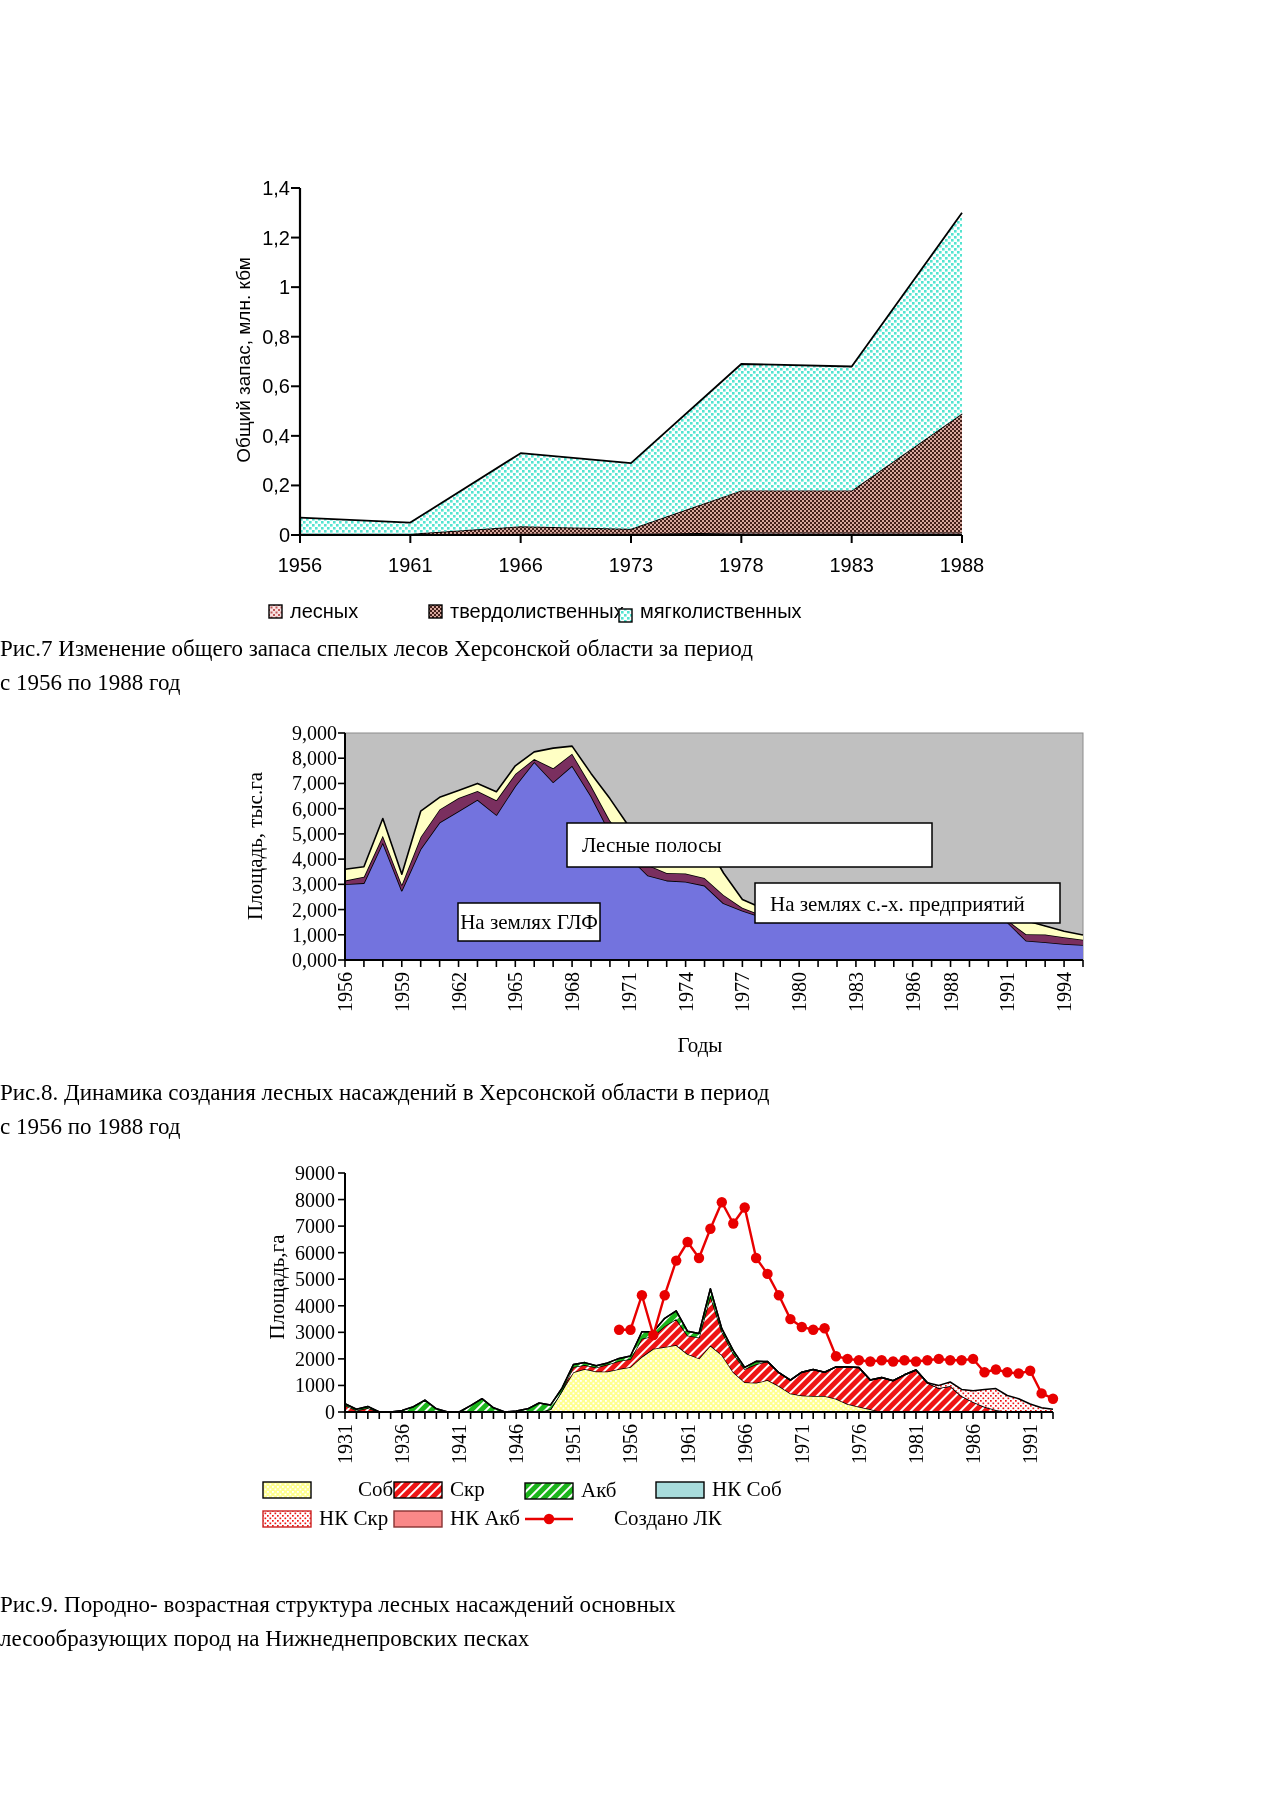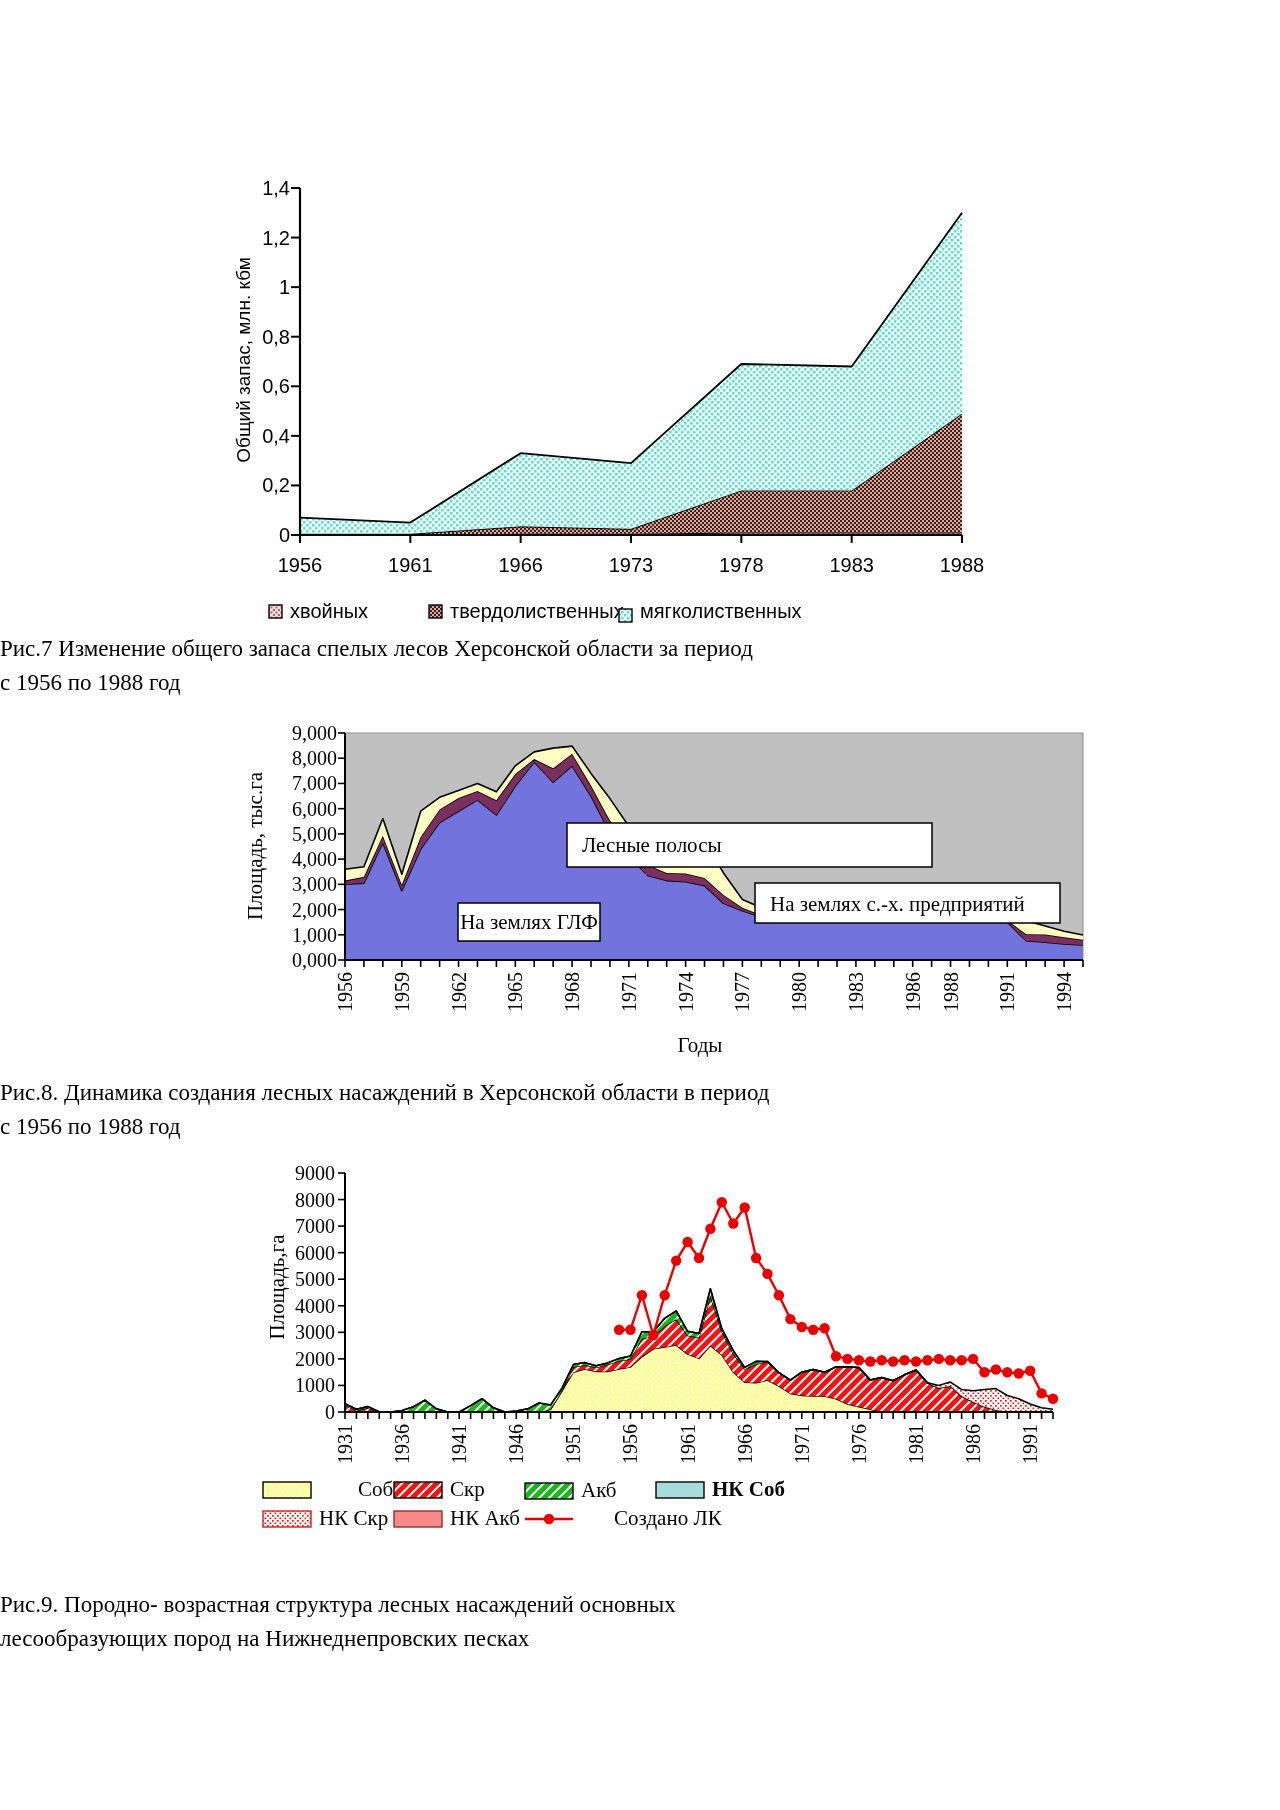--- a/index.html
+++ b/index.html
@@ -108,21 +108,21 @@
         </g>
         <text x="70" y="220" text-anchor="middle" transform="rotate(-90 70 220)" class="ttl-sans">Общий запас, млн. кбм</text>
       </svg>
     <div id="legend-fig7" class="legend abs" style="left:180px;top:600px;width:830px;height:26px;">
         <div class="leg-item" style="left: 88px; top: 0px;">
           <svg width="15" height="15">
             <rect x="1" y="1" width="13" height="13" fill="#f8e2e2"></rect>
             <rect x="1" y="1" width="13" height="13" fill="url(#pat-pine)"></rect>
             <rect x="1" y="1" width="13" height="13" fill="none" stroke="#000" stroke-width="1.4"></rect>
           </svg>
-          <span>хвойных</span>
+          <span>лесных</span>
         </div>
         <div class="leg-item" style="left: 248px; top: 0px;">
           <svg width="15" height="15">
             <rect x="1" y="1" width="13" height="13" fill="#d8a89e"></rect>
             <rect x="1" y="1" width="13" height="13" fill="url(#pat-hard)"></rect>
             <rect x="1" y="1" width="13" height="13" fill="none" stroke="#000" stroke-width="1.4"></rect>
           </svg>
           <span>твердолиственных</span>
         </div>
         <div class="leg-item" style="left: 438px; top: 0px; align-items: flex-end;">
@@ -430,21 +430,21 @@
           <span>Скр</span>
         </div>
         <div class="leg-item" style="left: 262px; top: 1px;">
           <svg width="50" height="18">
             <rect x="1" y="1" width="48" height="16" fill="#1cb51c"></rect>
             <rect x="1" y="1" width="48" height="16" fill="url(#pat-akb)"></rect>
             <rect x="1" y="1" width="48" height="16" fill="none" stroke="#000" stroke-width="1.4"></rect>
           </svg>
           <span>Акб</span>
         </div>
-        <div class="leg-item" style="left: 393px; top: 0px; font-weight: bold;">
+        <div class="leg-item" style="left: 393px; top: 0px;">
           <svg width="50" height="18">
             <rect x="1" y="1" width="48" height="16" fill="#a8dcdc"></rect>
             <rect x="1" y="1" width="48" height="16" fill="none" stroke="#000" stroke-width="1.4"></rect>
           </svg>
           <span>НК Соб</span>
         </div>
         <div class="leg-item" style="left: 0px; top: 29px;">
           <svg width="50" height="18">
             <rect x="1" y="1" width="48" height="16" fill="#ffffff"></rect>
             <rect x="1" y="1" width="48" height="16" fill="url(#pat-nkskr)"></rect>

